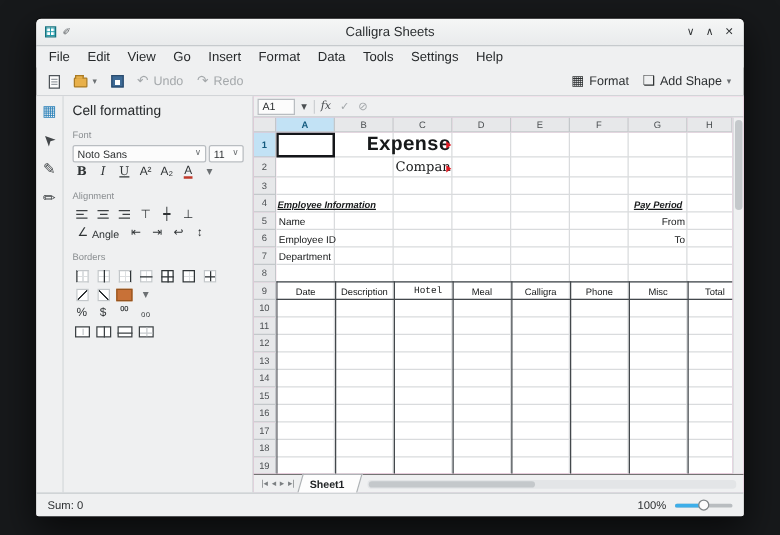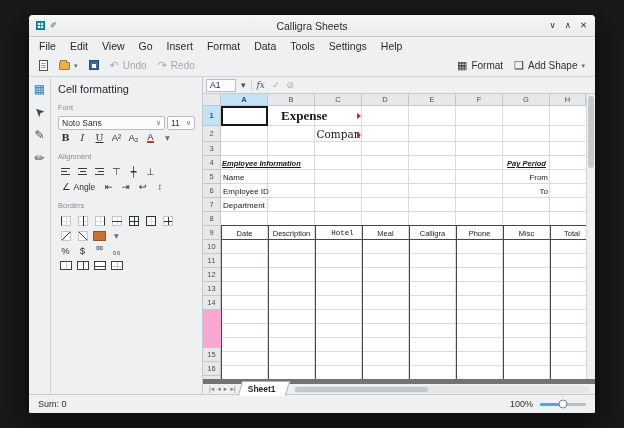--- a/index.html
+++ b/index.html
@@ -103,33 +103,33 @@
   .row-hs{position:absolute;left:0;top:0;width:18px}
   .row-h{background:#e7e8ea;border-right:1px solid #c3c7ca;border-bottom:1px solid #c3c7ca;font-size:7.5px;color:#4a4e51;display:flex;align-items:center;justify-content:center}
   .row-h.sel{background:#c2e2f5;color:#135a7e;font-weight:bold}
   .cells{position:absolute;left:18px;top:0;right:0;bottom:0;overflow:hidden;background:#fff}
   .gl-v{position:absolute;top:0;bottom:0;width:1px;background:#d9dbdd}
   .gl-h{position:absolute;left:0;right:0;height:1px;background:#d9dbdd}
   .tl-h{position:absolute;left:0;width:365px;height:1px;background:#43484c;z-index:2}
   .tl-v{position:absolute;top:119px;bottom:0;width:1px;background:#43484c;z-index:2}
   .selection{position:absolute;left:0;top:0;width:47px;height:20px;border:2px solid #141619;z-index:4}
   .cell-text{position:absolute;white-space:nowrap;color:#17191a;z-index:3;overflow:visible}
-  .expense{font-family:Liberation Serif, serif;font-weight:bold;font-size:13px;line-height:18px;}
+  .expense{font-family:Liberation Mono, monospace;font-weight:bold;font-size:16px;line-height:18px;text-align:center}
   .company{font-family:"DejaVu Serif",serif;font-size:10.5px;line-height:14px;text-align:center}
   .info-h{font-size:7.5px;font-weight:bold;font-style:italic;text-decoration:underline;line-height:11px}
   .center{text-align:center}
   .right{text-align:right}
   .cell-s{font-size:8px;line-height:11px}
   .th-label{font-size:7.5px;line-height:11px;text-align:center}
   .red-marker{position:absolute;width:0;height:0;border-left:4px solid #e01b24;border-top:3px solid transparent;border-bottom:3px solid transparent;z-index:5}
   .vscroll{width:9px;flex:none;background:#eff0f1;border-left:1px solid #d6d9db;position:relative}
   .vthumb{position:absolute;left:1px;right:1px;top:2px;height:72px;background:#c4c8cb;border-radius:3px}
 
   
-  .tabbar{height:15px;flex:none;display:flex;align-items:center;background:#eff0f1;border-top:5px solid #737373;padding-left:2px}
+  .tabbar{height:15px;flex:none;display:flex;align-items:center;background:#eff0f1;border-top:1px solid #737373;padding-left:2px}
   .sheet-nav{display:flex;align-items:center;gap:3px;padding:0 4px;font-size:7px;color:#7c8083}
   .sheet-tab{position:relative;height:15px;display:flex;align-items:center;padding:0 12px 0 8px;font-size:8.5px;font-weight:bold;color:#1f2224;margin-top:-1px}
   .sheet-tab::before{content:"";position:absolute;inset:0;background:#fdfdfd;border:1px solid #aeb2b5;border-bottom:none;transform:skewX(-16deg)}
   .sheet-tab span{position:relative}
   .hscroll{flex:1;height:7px;margin:0 6px;background:#e3e5e7;border-radius:3px;position:relative}
   .hthumb{position:absolute;left:1px;top:1px;bottom:1px;width:45%;background:#c4c8cb;border-radius:3px}
 
   
   .statusbar{height:19px;flex:none;display:flex;align-items:center;background:#eff0f1;border-top:1px solid #c6cacd;padding:0 9px;font-size:9px;color:#2c2f31}
   .zoom{margin-left:auto;display:flex;align-items:center;gap:7px}
@@ -400,21 +400,21 @@
                 <div class="row-h" data-name="row-header-5" style="height: 14px;">5</div>
                 <div class="row-h" data-name="row-header-6" style="height: 14px;">6</div>
                 <div class="row-h" data-name="row-header-7" style="height: 14px;">7</div>
                 <div class="row-h" data-name="row-header-8" style="height: 14px;">8</div>
                 <div class="row-h" data-name="row-header-9" style="height: 14px;">9</div>
                 <div class="row-h" data-name="row-header-10" style="height: 14px;">10</div>
                 <div class="row-h" data-name="row-header-11" style="height: 14px;">11</div>
                 <div class="row-h" data-name="row-header-12" style="height: 14px;">12</div>
                 <div class="row-h" data-name="row-header-13" style="height: 14px;">13</div>
                 <div class="row-h" data-name="row-header-14" style="height: 14px;">14</div>
-                <div class="row-h" data-name="row-header-15" style="height: 14px; margin-top: 38px;">15</div>
+                <div class="row-h" data-name="row-header-15" style="height: 14px;">15</div>
                 <div class="row-h" data-name="row-header-16" style="height: 14px;">16</div>
                 <div class="row-h" data-name="row-header-17" style="height: 14px;">17</div>
                 <div class="row-h" data-name="row-header-18" style="height: 14px;">18</div>
                 <div class="row-h" data-name="row-header-19" style="height: 14px;">19</div>
               </div>
             <div class="cells" data-name="cells-area">
                 <div class="gl-v" data-name="gridline" style="left: 46px;"></div>
                 <div class="gl-v" data-name="gridline" style="left: 93px;"></div>
                 <div class="gl-v" data-name="gridline" style="left: 140px;"></div>
                 <div class="gl-v" data-name="gridline" style="left: 187px;"></div>

